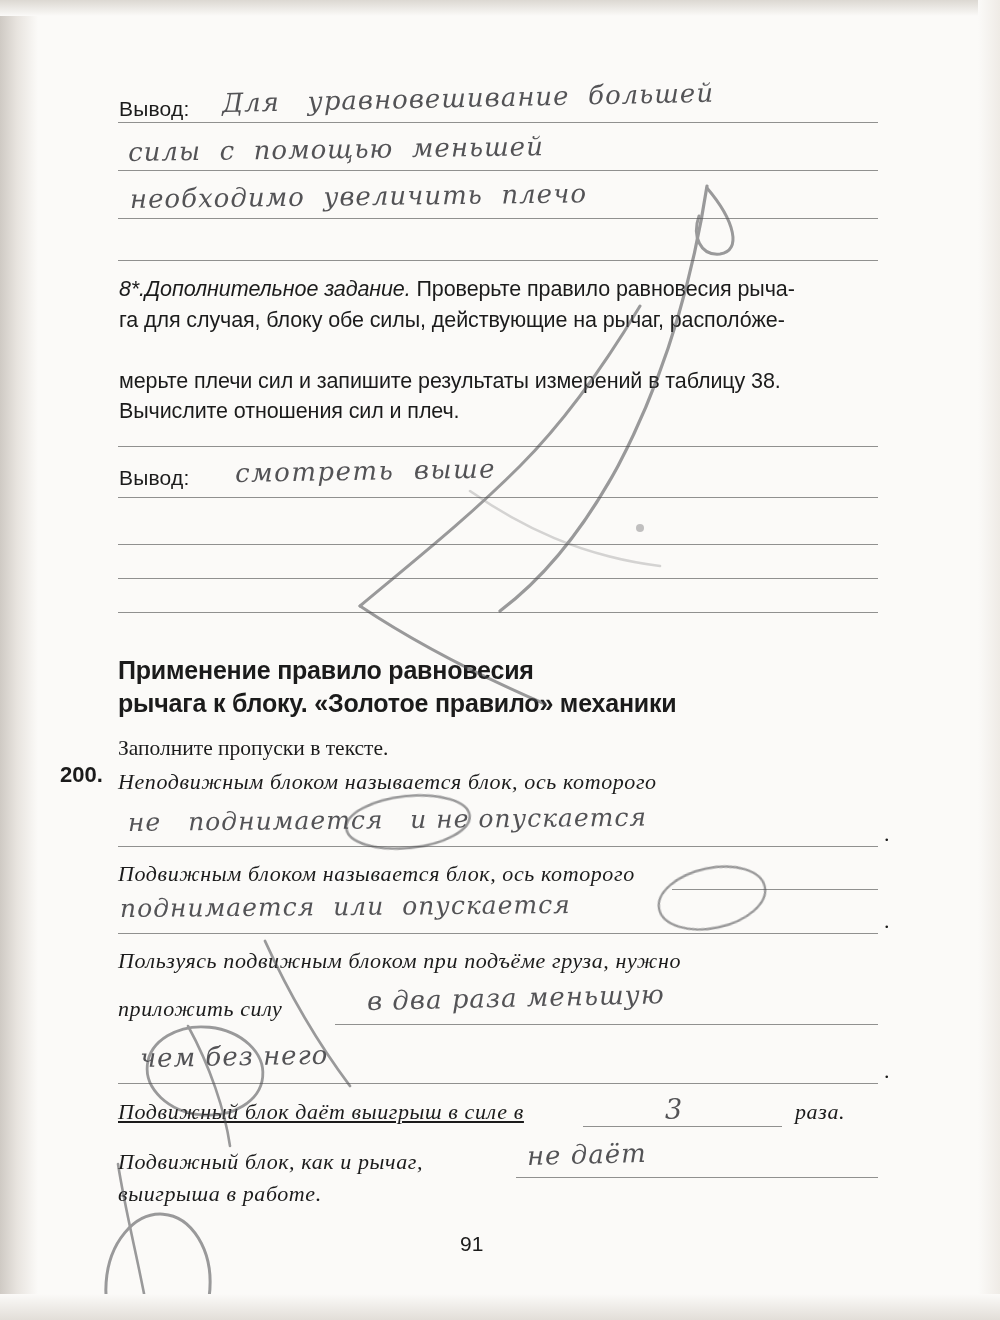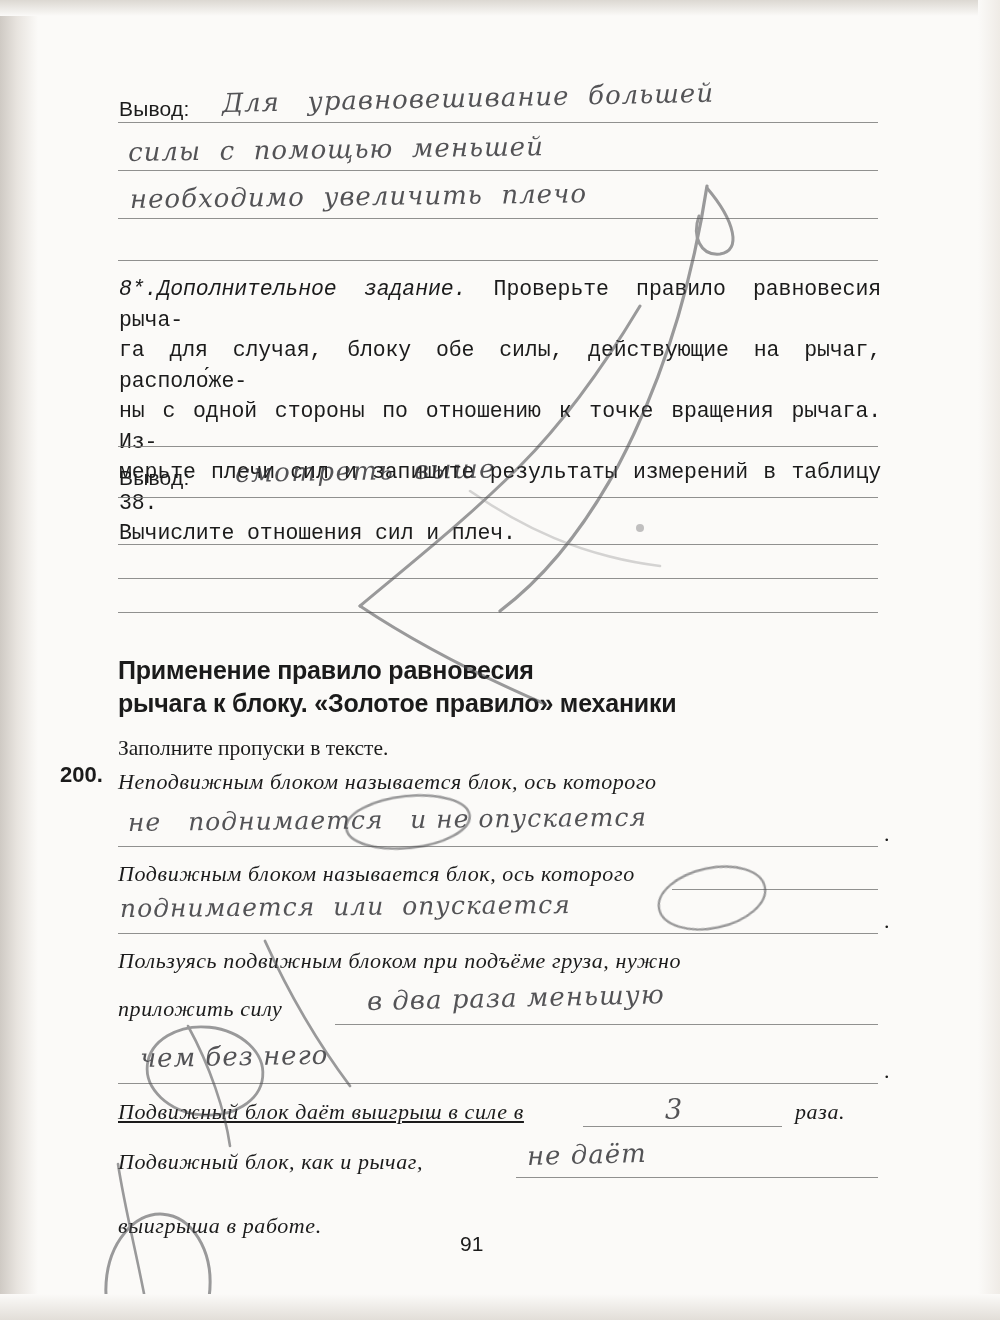--- a/index.html
+++ b/index.html
@@ -66,21 +66,21 @@
   }
 
   .label-vyvod {
     font-family: "Liberation Sans", sans-serif;
     font-size: 21px;
     letter-spacing: .2px;
   }
 
   .para {
     position: absolute;
-    font-family: Liberation Mono, monospace;
+    font-family: Liberation Sans, sans-serif;
     font-size: 21.5px;
     line-height: 30.5px;
     letter-spacing: -0.1px;
     text-align: justify;
   }
   .para .ital {
     font-style: italic;
   }
 
   .section-title {
@@ -151,21 +151,21 @@
     <div class="rule" style="left:118px; top:86px; width:760px;"></div>
     <div class="rule" style="left:118px; top:134px; width:760px;"></div>
     <div class="rule" style="left:118px; top:182px; width:760px;"></div>
     <div class="rule" style="left:118px; top:224px; width:760px;"></div>
 
     <div class="txt label-vyvod" style="left:119px; top:61px;">Вывод:</div>
 
     <div class="para" style="left:119px; top:238px; width:762px;">
       <span style="font-style:italic;">8*.</span><span class="ital">Дополнительное задание.</span><span> Проверьте правило равновесия рыча-</span><br>
       <span>га для случая, блоку обе силы, действующие на рычаг, располо́же-</span><br>
-      <span>ны с одной стороны по отношению к точке вращения рычага. Из-</span><br>
+      <br>
       <span>мерьте плечи сил и запишите результаты измерений в таблицу 38.</span><br>
       <span>Вычислите отношения сил и плеч.</span>
     </div>
 
     <div class="rule" style="left:118px; top:410px; width:760px;"></div>
     <div class="rule" style="left:118px; top:461px; width:760px;"></div>
     <div class="rule" style="left:118px; top:508px; width:760px;"></div>
     <div class="rule" style="left:118px; top:542px; width:760px;"></div>
     <div class="rule" style="left:118px; top:576px; width:760px;"></div>
 
@@ -193,21 +193,21 @@
     <div class="rule" style="left:335px; top:988px; width:543px;"></div>
     <div class="rule" style="left:118px; top:1047px; width:760px;"></div>
     <div class="period" style="left:884px; top:1022px;">.</div>
 
     <div class="fillline" style="left:118px; top:1063px;text-decoration:underline;">Подвижный блок даёт выигрыш в силе в</div>
     <div class="rule" style="left:583px; top:1090px; width:199px;"></div>
     <div class="fillline" style="left:795px; top:1063px;">раза.</div>
 
     <div class="fillline" style="left:118px; top:1113px;">Подвижный блок, как и рычаг,</div>
     <div class="rule" style="left:516px; top:1141px; width:362px;"></div>
-    <div class="fillline" style="left:118px; top:1177px;">выигрыша в работе.</div>
+    <div class="fillline" style="left:118px; top:1145px;">выигрыша в работе.</div>
 
     <div class="page-number" style="left:460px; top:1196px;">91</div>
 
     <div class="hand" style="left:222px; top:52px; font-size:26px; letter-spacing:1px; transform:rotate(-1.2deg);">Для   уравновешивание  большей</div>
     <div class="hand" style="left:128px; top:101px; font-size:26px; letter-spacing:1px; transform:rotate(-0.8deg);">силы  с  помощью  меньшей</div>
     <div class="hand" style="left:130px; top:148px; font-size:26px; letter-spacing:1px; transform:rotate(-0.7deg);">необходимо  увеличить  плечо</div>
 
     <div class="hand" style="left:235px; top:422px; font-size:26px; letter-spacing:1.5px; transform:rotate(-1deg);">смотреть  выше</div>
 
     <div class="hand" style="left:128px; top:772px; font-size:25px; letter-spacing:1px; transform:rotate(-0.6deg);">не   поднимается   и не опускается</div>

